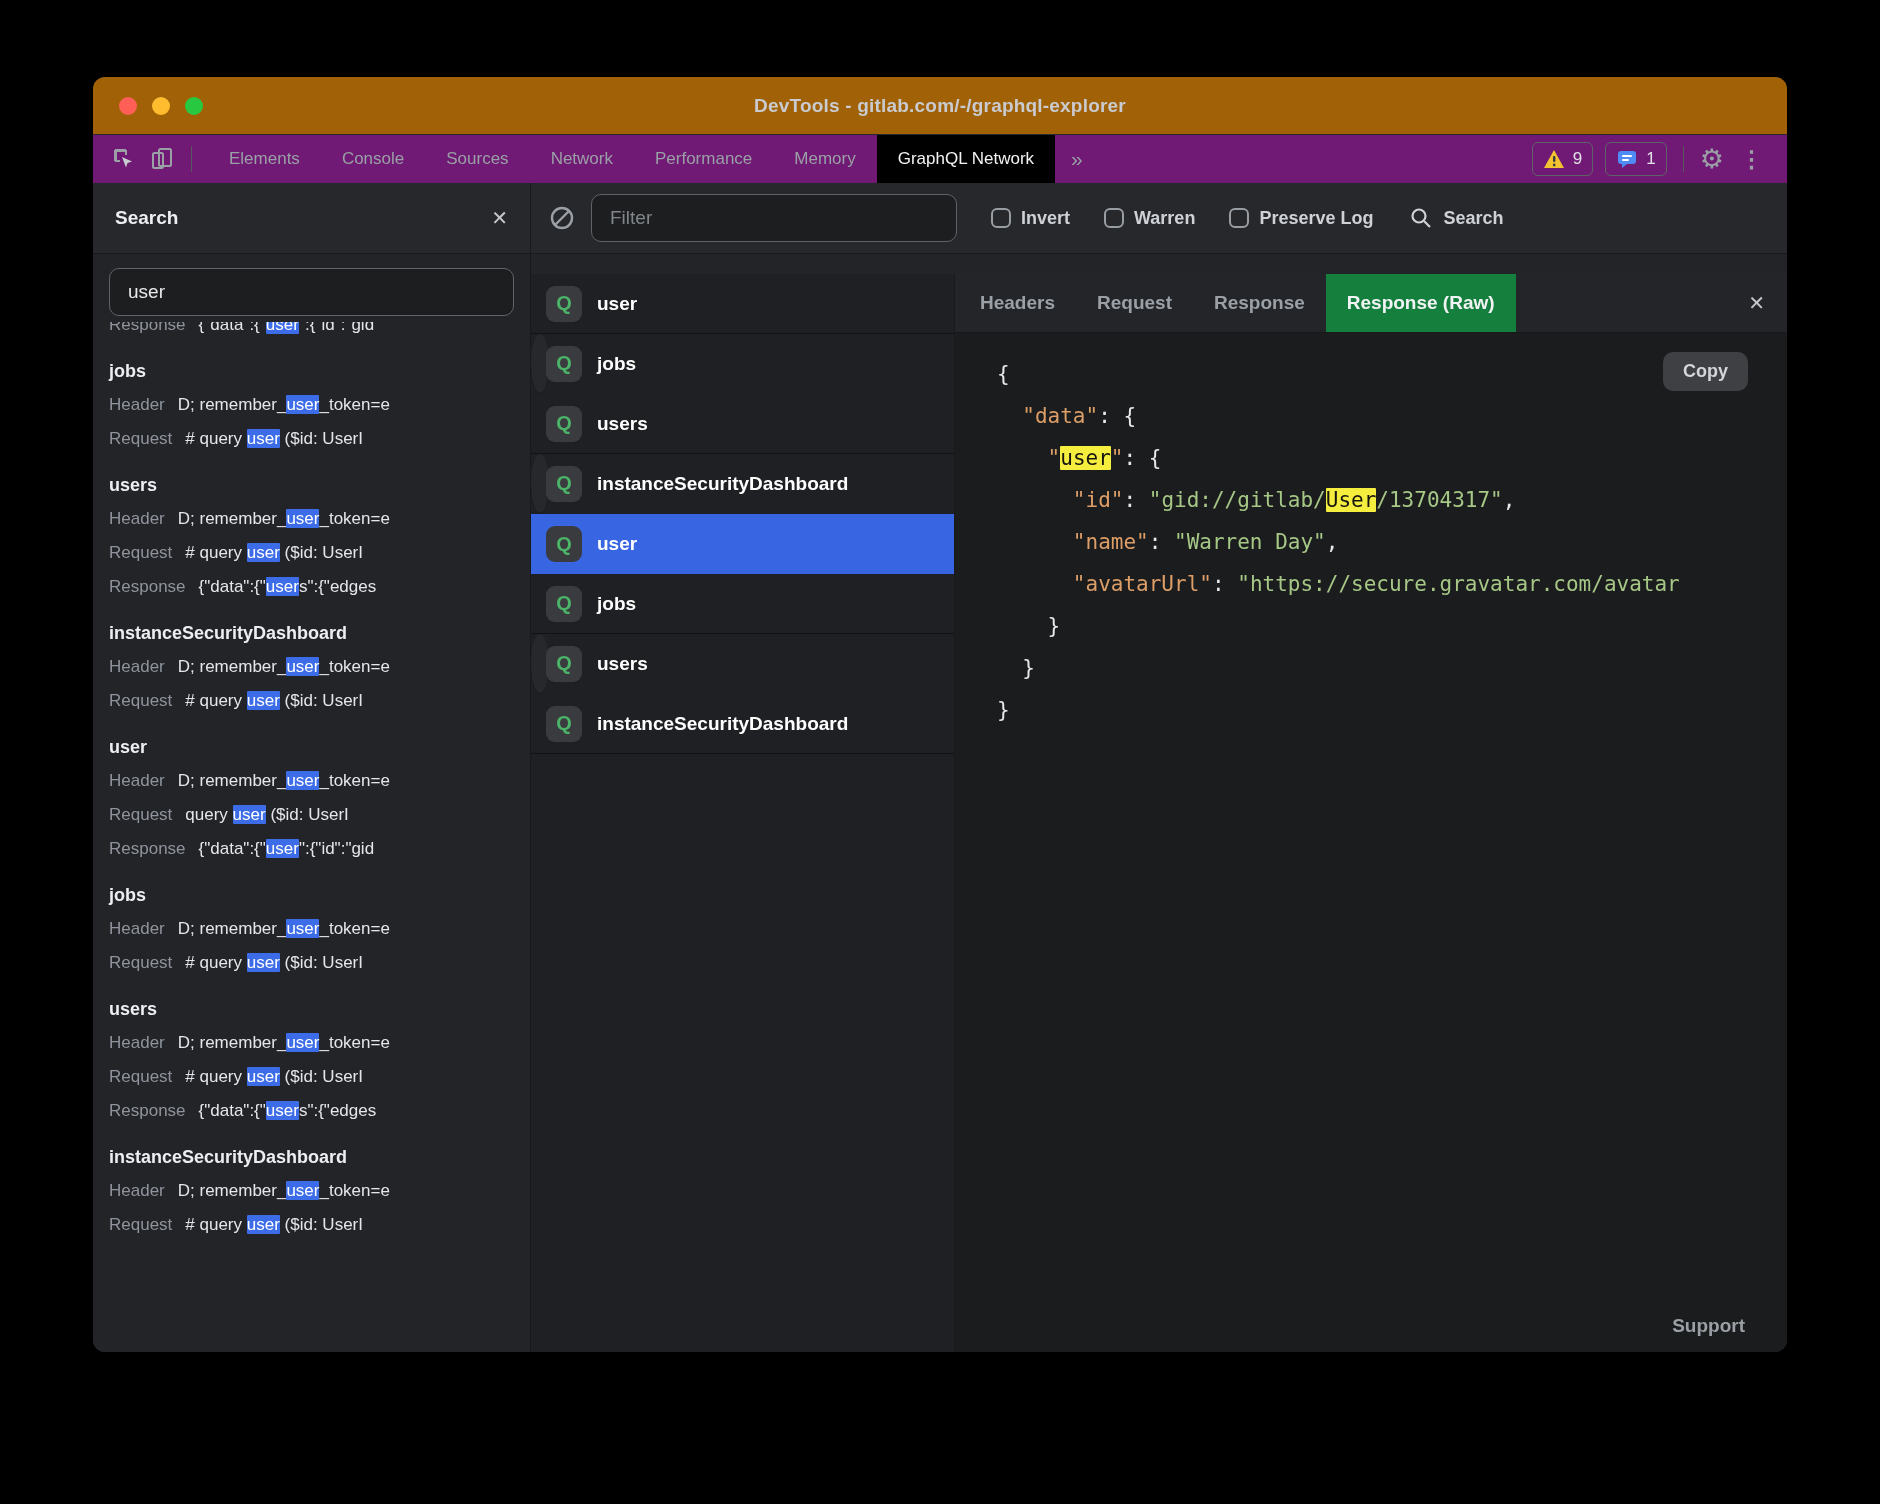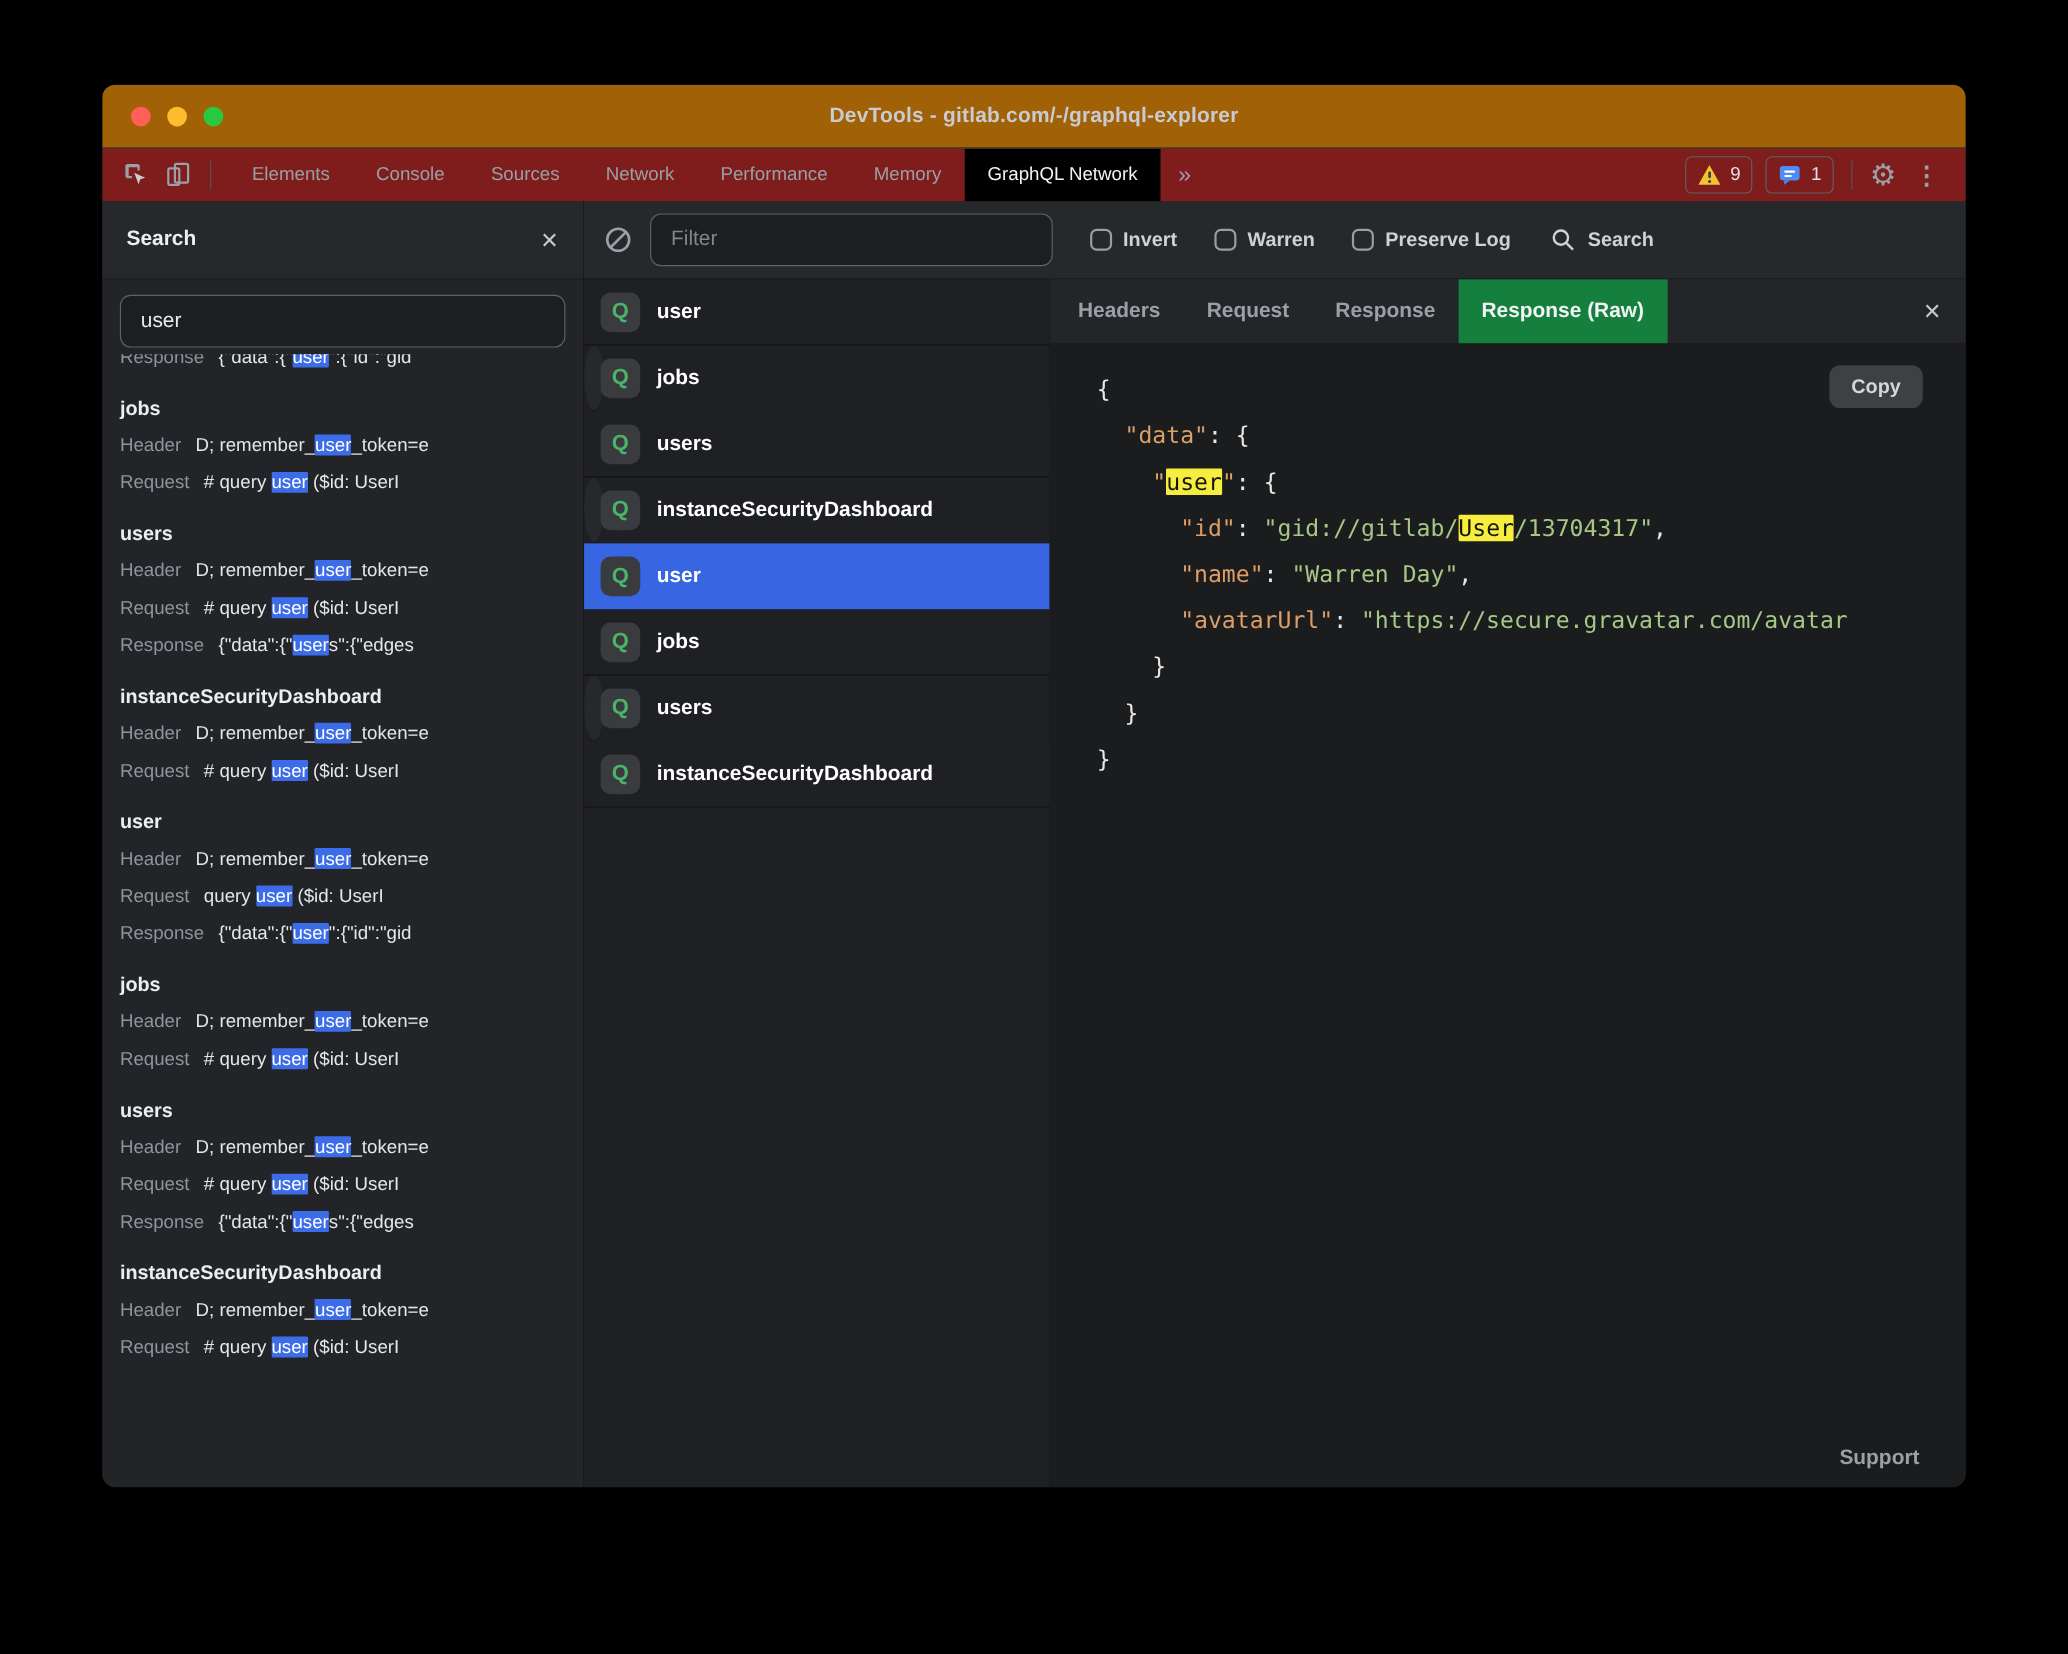--- a/index.html
+++ b/index.html
@@ -10,21 +10,21 @@
             background:#232428; border-radius:12px; overflow:hidden; display:flex; flex-direction:column; }
 
   
   .titlebar { position:relative; height:58px; background:#a16207; flex:0 0 auto;
               display:flex; align-items:center; justify-content:center; border-bottom:1px solid #28292c; }
   .lights { position:absolute; left:26px; top:0; height:100%; display:flex; align-items:center; gap:15px; }
   .light { width:18px; height:18px; border-radius:50%; display:inline-block; }
   .titlebar .title { font-size:19px; font-weight:bold; color:#c9cbd0; letter-spacing:.2px; }
 
   
-  .tabbar { height:48px; background:#7f1d1d; flex:0 0 auto; display:flex; align-items:stretch; }
+  .tabbar { height:48px; background:#701a75; flex:0 0 auto; display:flex; align-items:stretch; }
   .tbicons { display:flex; align-items:center; gap:8px; padding:0 10px 0 16px; }
   .tbicon { width:30px; height:30px; display:flex; align-items:center; justify-content:center; }
   .tbdiv { width:1px; height:26px; background:#55575b; align-self:center; margin:0 6px; }
   .tabs { display:flex; align-items:stretch; }
   .tab { display:flex; align-items:center; padding:0 21px; color:#9aa0a6; font-size:17px; white-space:nowrap; }
   .tab.active { background:#000; color:#f1f3f4; }
   .chev { display:flex; align-items:center; color:#9aa0a6; font-size:21px; padding:0 16px; }
   .tbright { margin-left:auto; display:flex; align-items:center; gap:12px; padding-right:20px; }
   .badge { display:flex; align-items:center; gap:8px; border:1px solid #5f6368; border-radius:6px;
            height:34px; padding:0 10px; color:#dfe1e5; font-size:17px; }
@@ -43,21 +43,21 @@
   .sinwrap { padding:14px 16px 6px 16px; flex:0 0 auto; }
   .sinput { width:100%; height:48px; background:#1d1e20; border:1px solid #5f6368; border-radius:10px;
             color:#e8eaed; font-size:19px; padding:0 18px; outline:none; font-family:"Liberation Sans",sans-serif; }
   .results { flex:1; overflow:hidden; padding:0 0 0 16px; }
   .rline { font-size:17px; line-height:34px; white-space:nowrap; overflow:hidden; color:#e4e6ea; }
   .rline.clipped { margin-top:-14px; }
   .rtitle { font-size:18px; font-weight:bold; color:#eceef1; line-height:34px; margin-top:12px; white-space:nowrap; }
   .rlabel { color:#8f949c; margin-right:13px; }
   .hlb { background:#3c6ce8; color:#fff; border-radius:1px; }
 
-  .rightcol { flex:1; display:flex; flex-direction:column; min-width:0; }
+  .rightcol { flex:1; display:flex; flex-direction:column; min-width:0;gap:20px; }
   .filterrow { height:71px; flex:0 0 auto; background:#27282b; border-bottom:1px solid #19191b;
                display:flex; align-items:center; padding-left:16px; }
   .finput { width:366px; height:48px; background:#1d1e20; border:1px solid #5f6368; border-radius:10px;
             color:#e8eaed; font-size:19px; padding:0 18px; outline:none; margin-left:14px;
             font-family:"Liberation Sans",sans-serif; }
   .finput::placeholder { color:#80868b; }
   .cbgroup { display:flex; align-items:center; gap:10px; margin-left:34px; }
   .cbox { width:20px; height:20px; border:2px solid #989da3; border-radius:6px; background:transparent; }
   .cblabel { color:#ced1d6; font-size:18px; font-weight:bold; white-space:nowrap; }
   .searchgrp { display:flex; align-items:center; gap:10px; margin-left:36px; }

